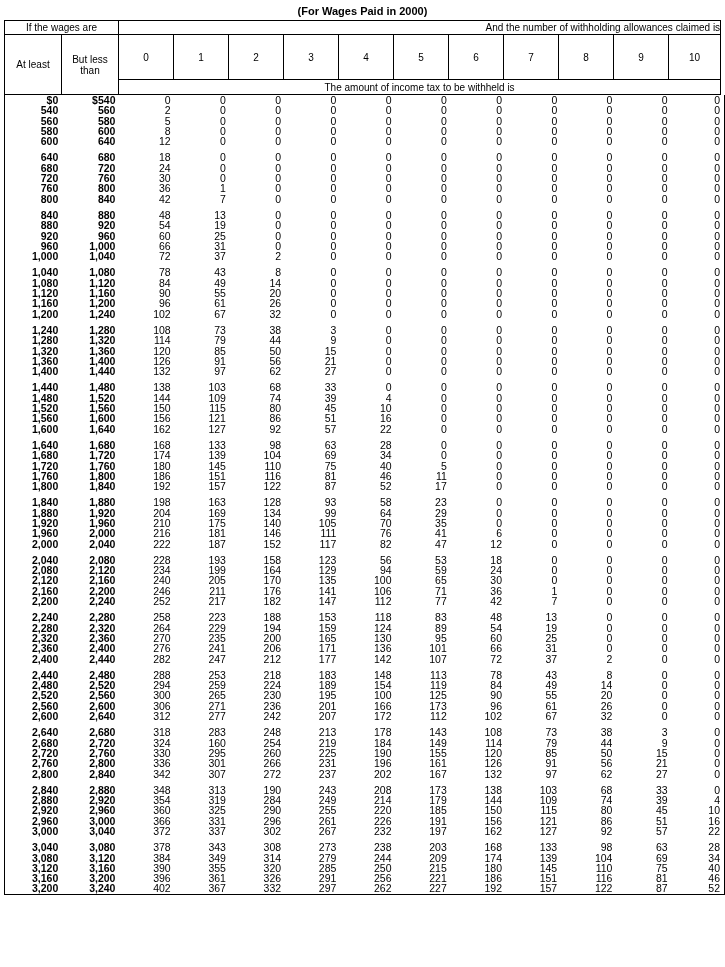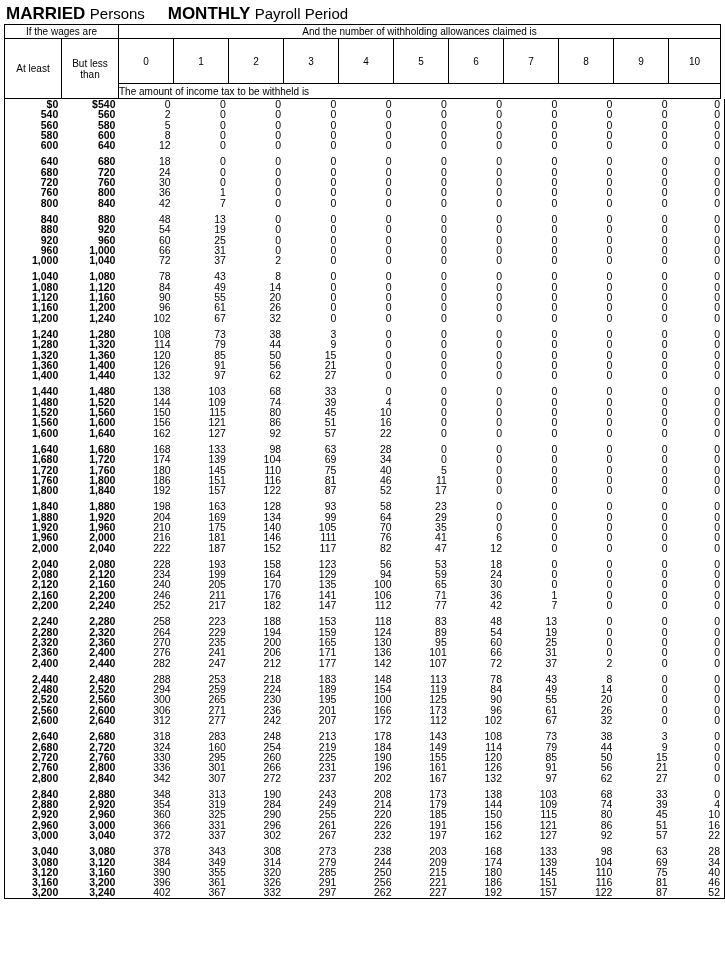--- a/index.html
+++ b/index.html
@@ -54,36 +54,37 @@
     font-weight: normal;
     padding: 0;
     vertical-align: middle;
   }
   .hdr-wages {
     text-align: center;
     font-size: 10px;
     height: 13px;
   }
   .hdr-allow {
-    text-align: center;
+    text-align: right;
     font-size: 10px;
     height: 13px;
   }
   .hdr-atleast, .hdr-butless {
     text-align: center;
     font-size: 10px;
     line-height: 11px;
     height: 44px;
   }
   .hdr-num {
     text-align: center;
     font-size: 11px;
     height: 44px;
   }
   .hdr-amount {
+    text-align: center;
     font-size: 10px;
     height: 14px;
   }
   
   .body-wrap {
     margin-left: 2px;
     width: 721px;
     border-left: 1px solid #000;
     border-right: 1px solid #000;
     border-bottom: 1px solid #000;
@@ -116,28 +117,22 @@
   tr.spacer td {
     height: 6px;
     line-height: 6px;
   }
 </style>
 </head>
 <body>
 
 <div class="page">
 
-  <div class="title-line">
-    <span class="title-big">MARRIED</span>
-    <span class="title-med">Persons</span>
-    <span style="display:inline-block;width:14px"></span>
-    <span class="title-big">MONTHLY</span>
-    <span class="title-med">Payroll Period</span>
-  </div>
 
+  <div class="subtitle">(For Wages Paid in 2000)</div>
 
   <table class="wh">
     <colgroup>
       <col style="width:57px">
       <col style="width:57px">
       <col style="width:55px">
       <col style="width:55px">
       <col style="width:55px">
       <col style="width:55px">
       <col style="width:55px">

